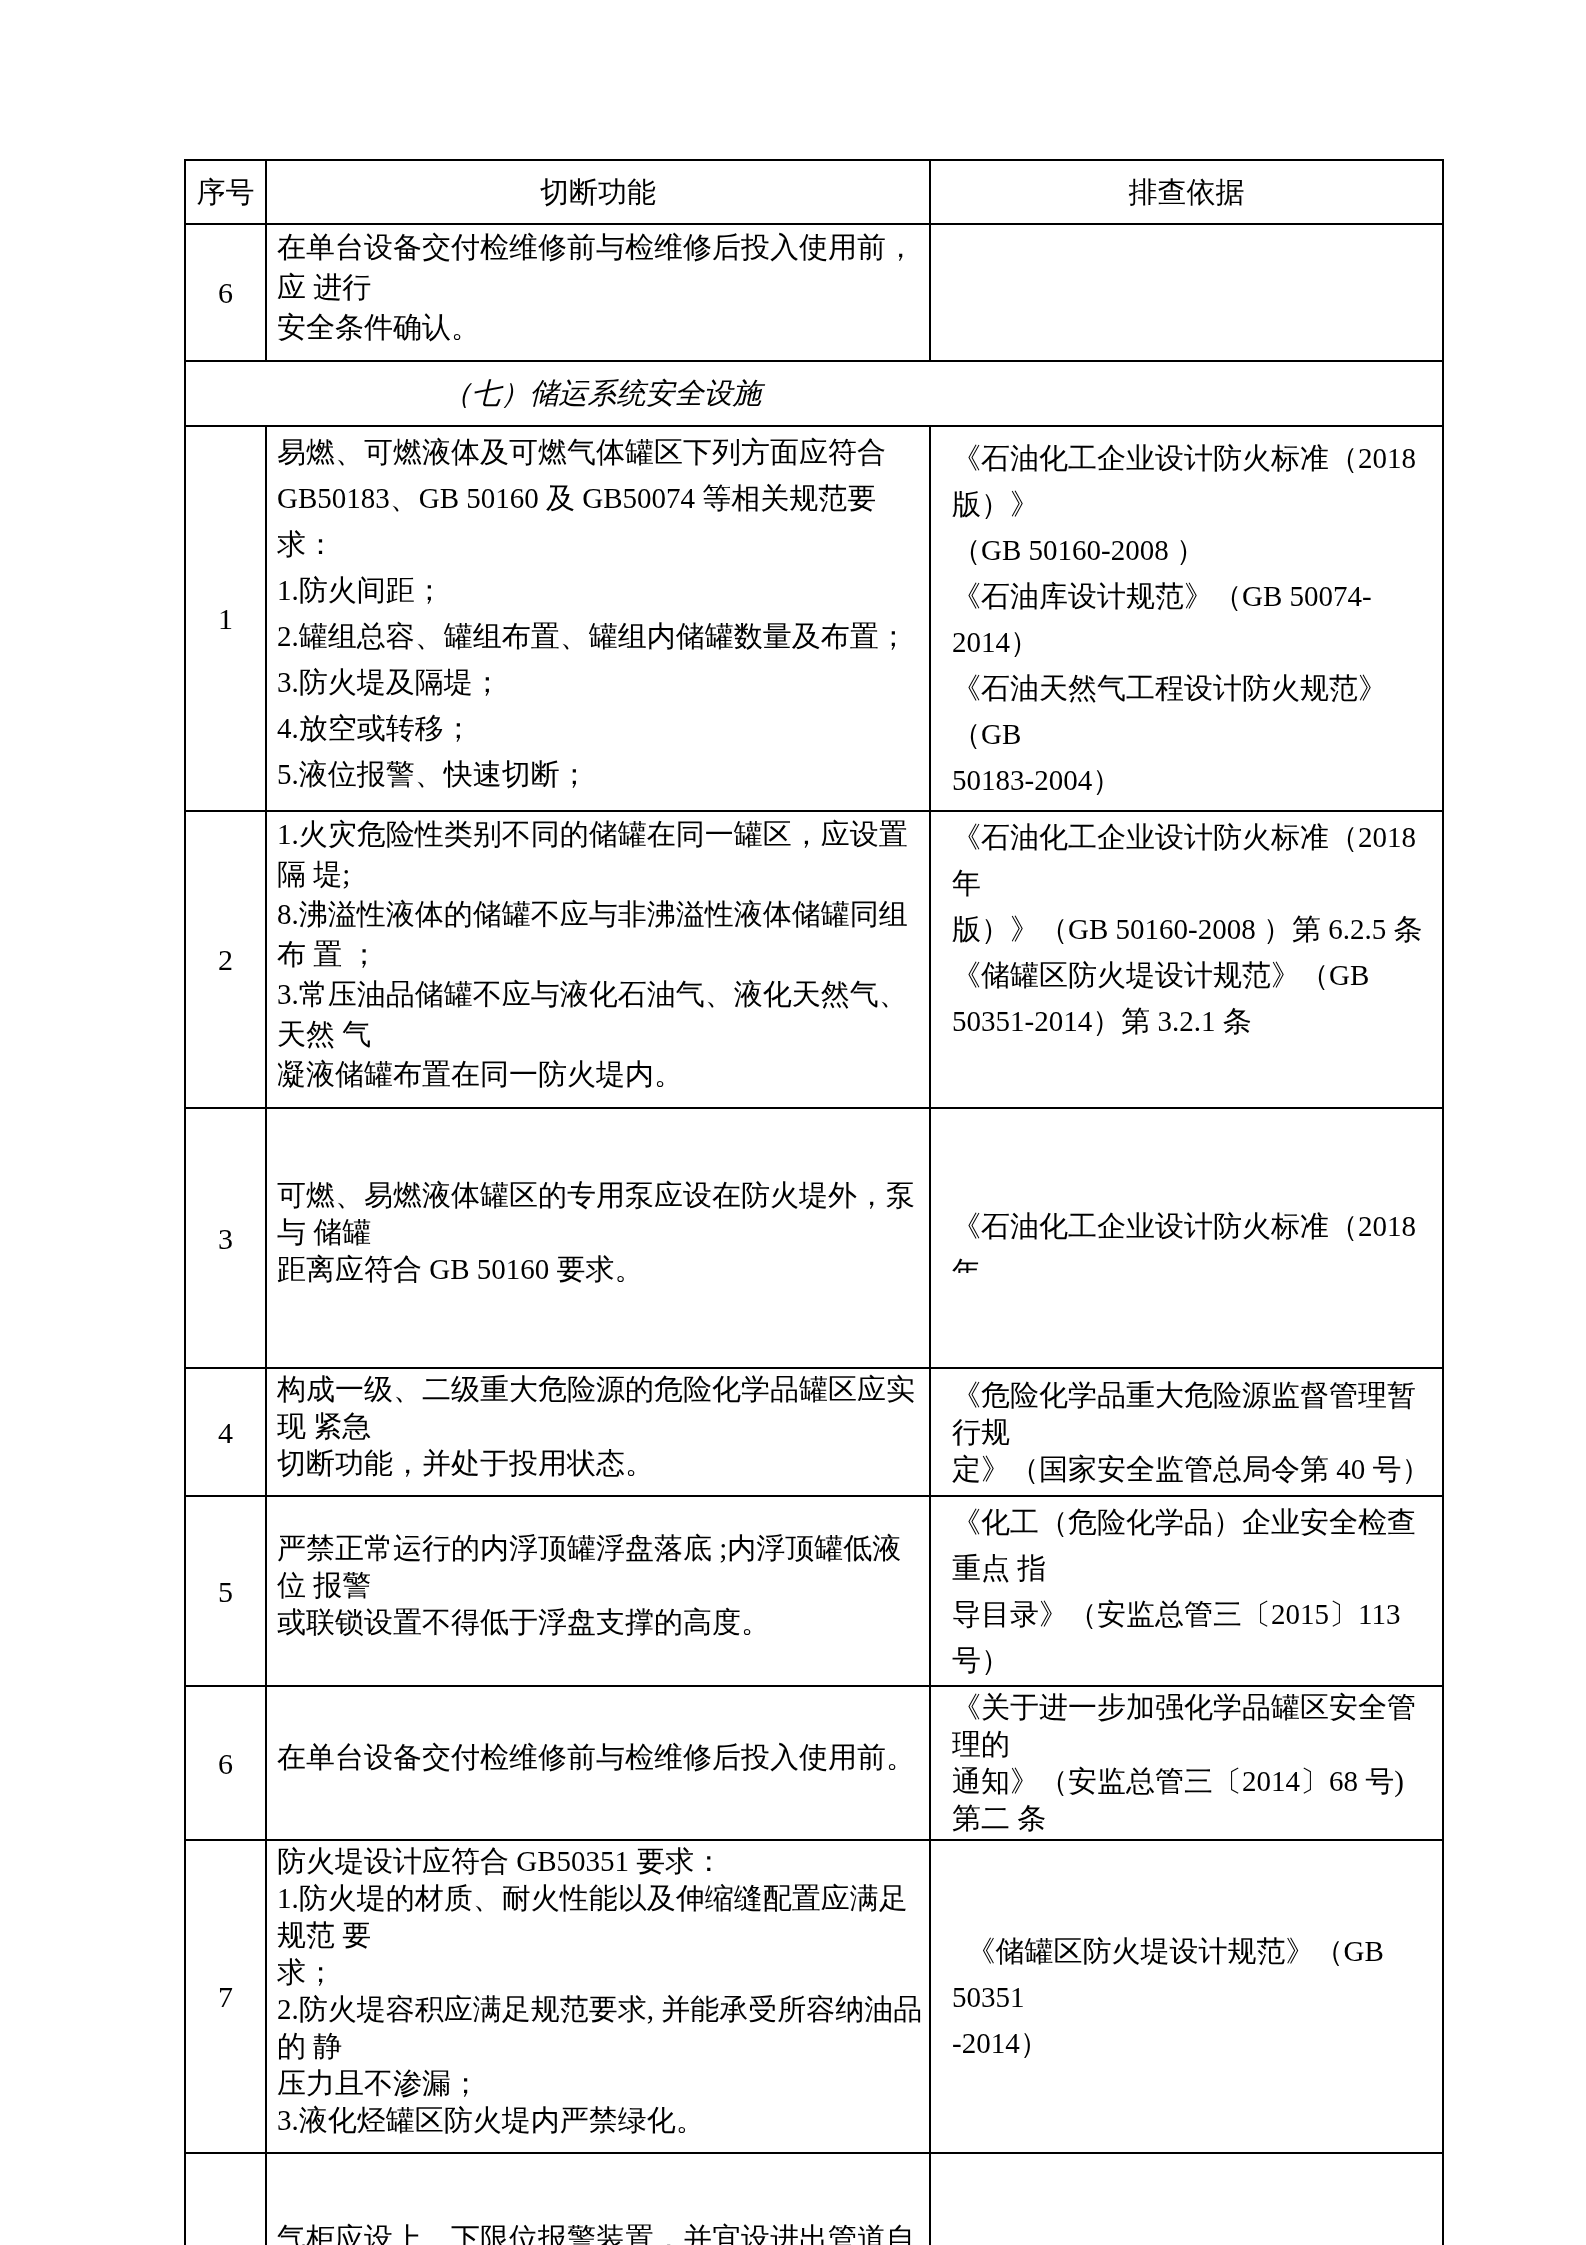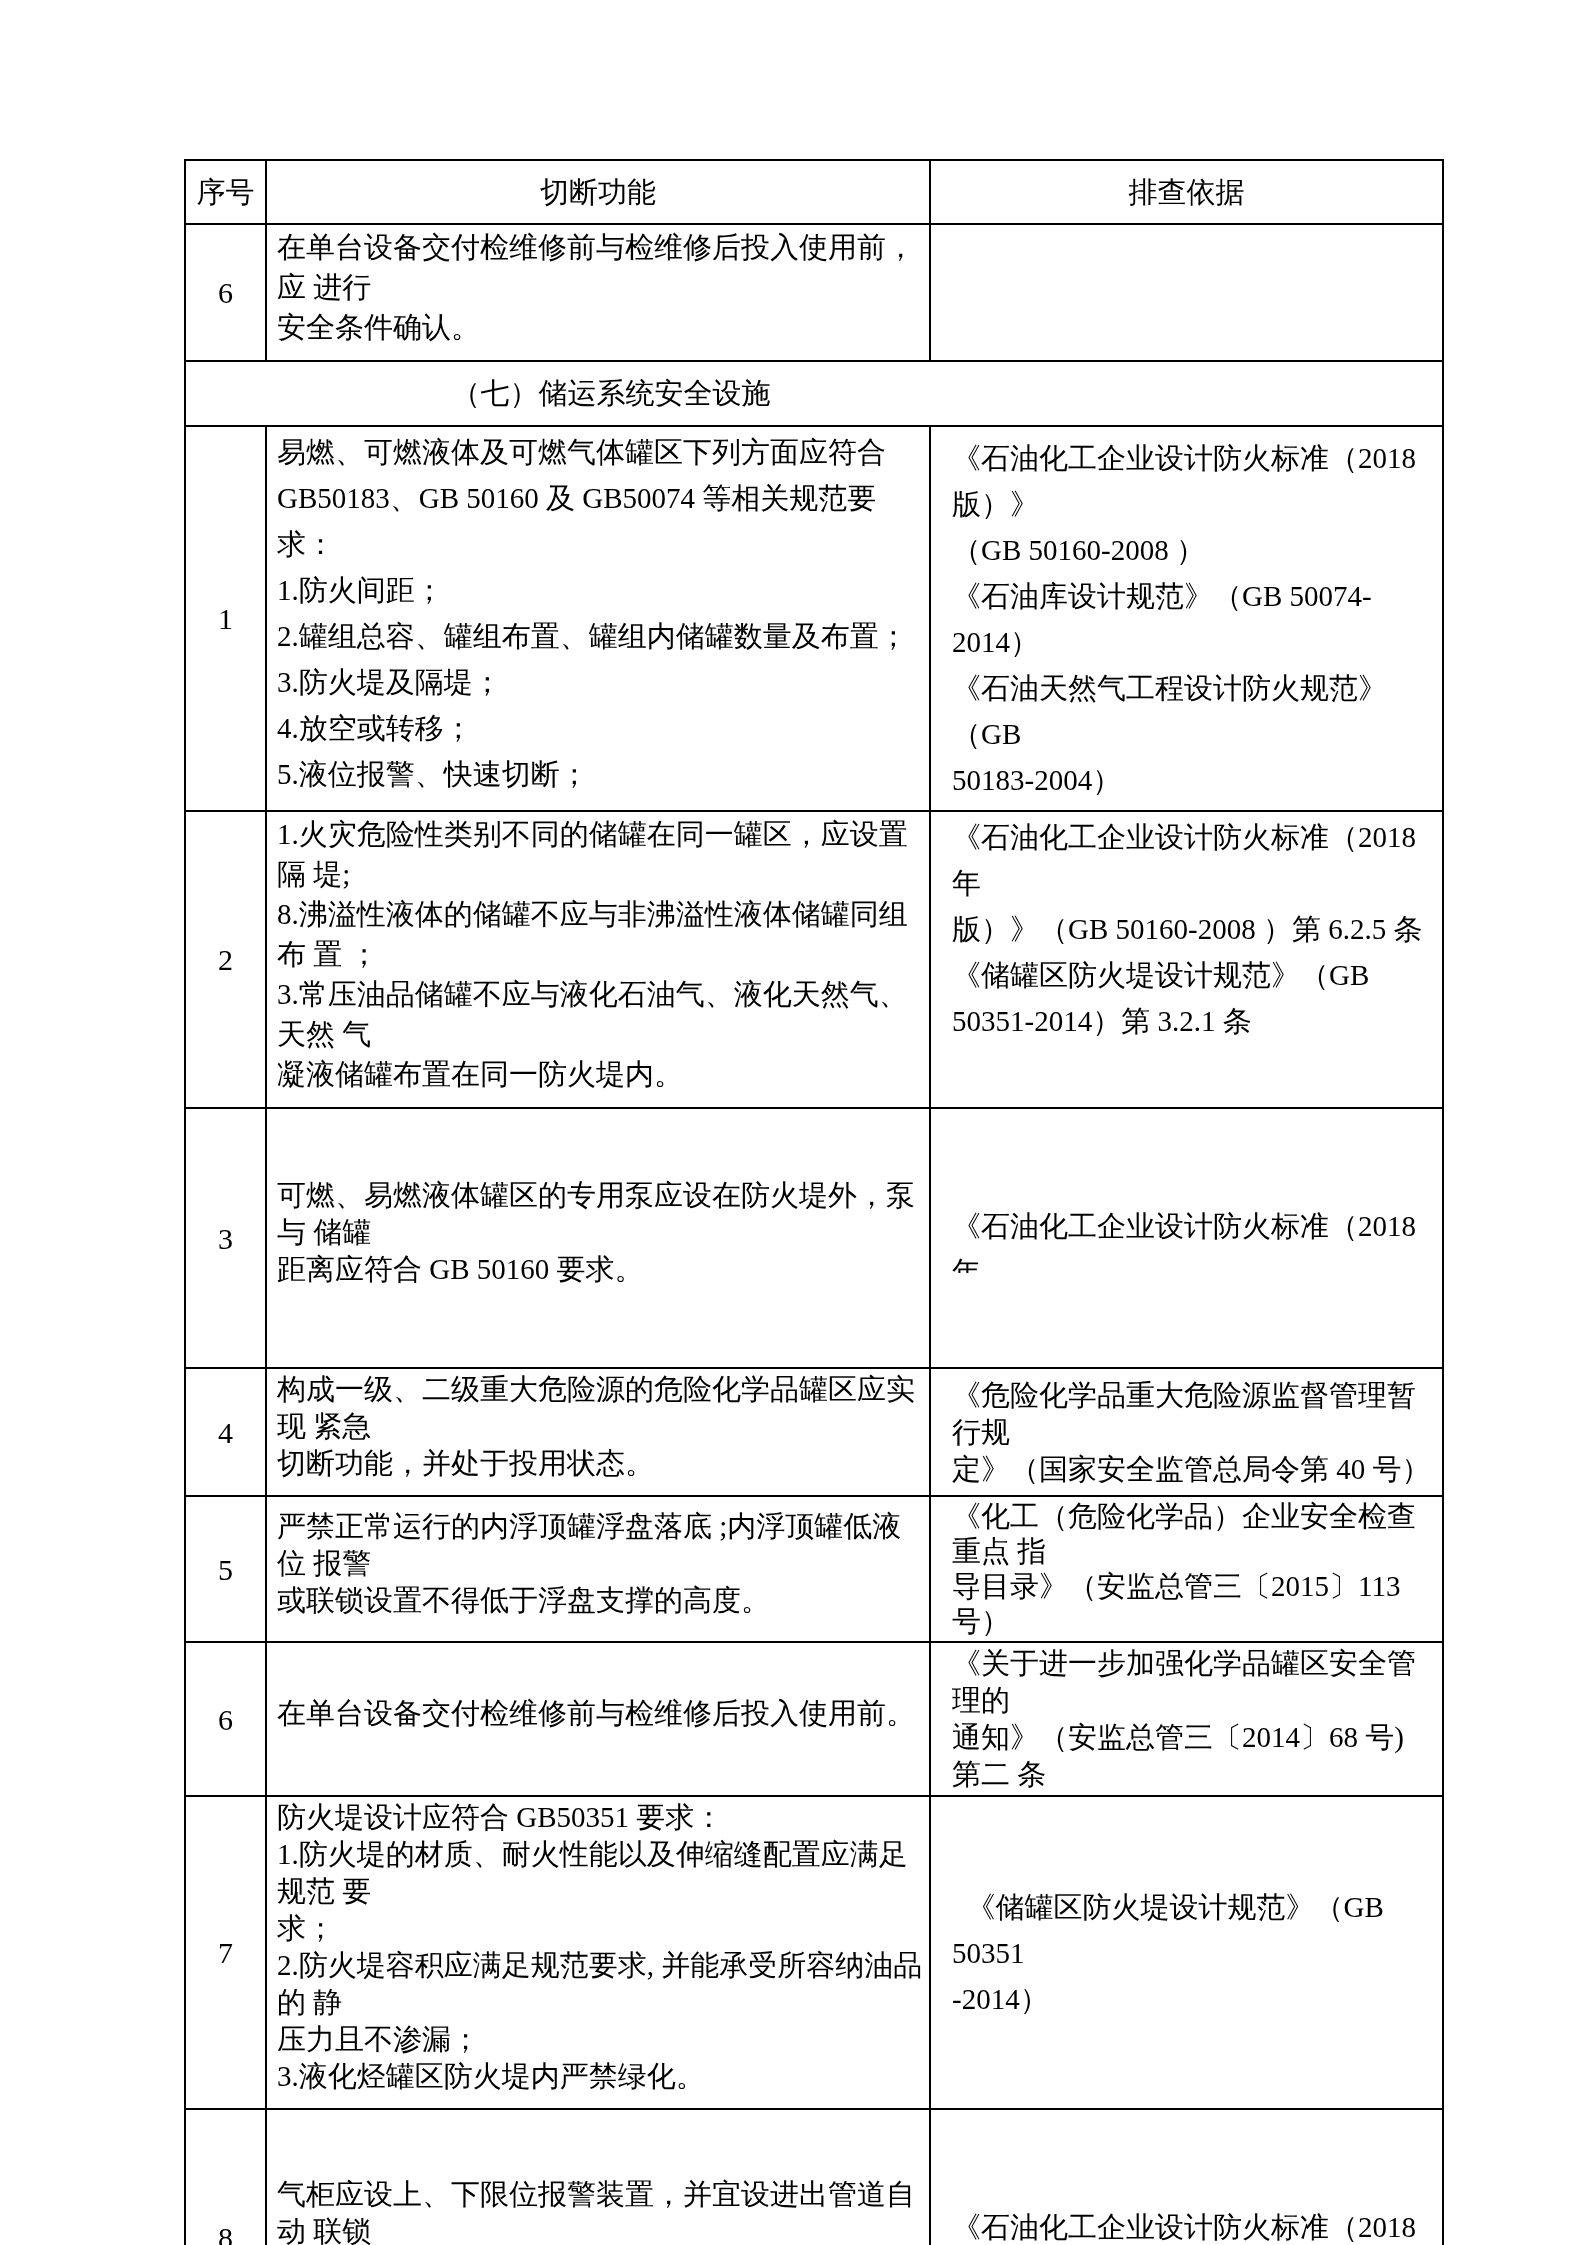--- a/index.html
+++ b/index.html
@@ -13,25 +13,25 @@
   }
   td{
     border:2px solid #000;padding:0;vertical-align:middle;
     font-size:29px;line-height:37px;overflow:hidden;
   }
   .c1{width:81px}.c2{width:664px}.c3{width:513px}
   .hcell{text-align:center;margin-top:28px;}
   .num{text-align:center;font-size:30px;}
   .content{padding:2px 6px 13px 10px;white-space:pre-wrap;}
   .basis{padding:2px 4px 2px 21px;white-space:pre-wrap;}
-  .lh35{line-height:35px}.lh40{line-height:40px}.lh46{line-height:46px}
+  .lh35{line-height:46px}.lh40{line-height:40px}.lh46{line-height:46px}
   .vtop{vertical-align:top}
   .h70{height:70px;overflow:hidden}
   .h66{height:66px;overflow:hidden}
-  .sec{padding:12px;}
+  .sec{padding:3px;font-style:italic;}
   .sec-inner{margin-left:81px;width:664px;text-align:center;}
   .r-head{height:64px}
   .r-a{height:117px}
   .r-sec{height:65px}
   .r-1{height:325px}
   .r-2{height:217px}
   .r-3{height:76px}
   .r-4{height:75px}
   .r-5{height:72px}
   .r-6{height:110px}

